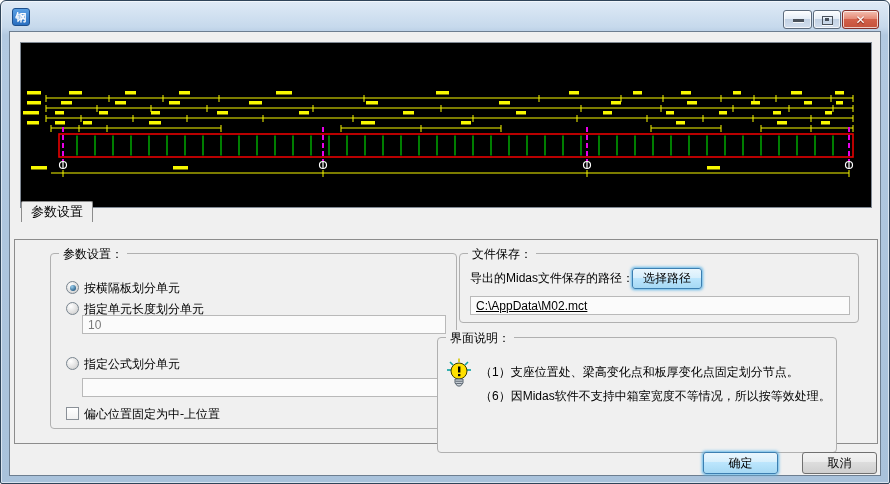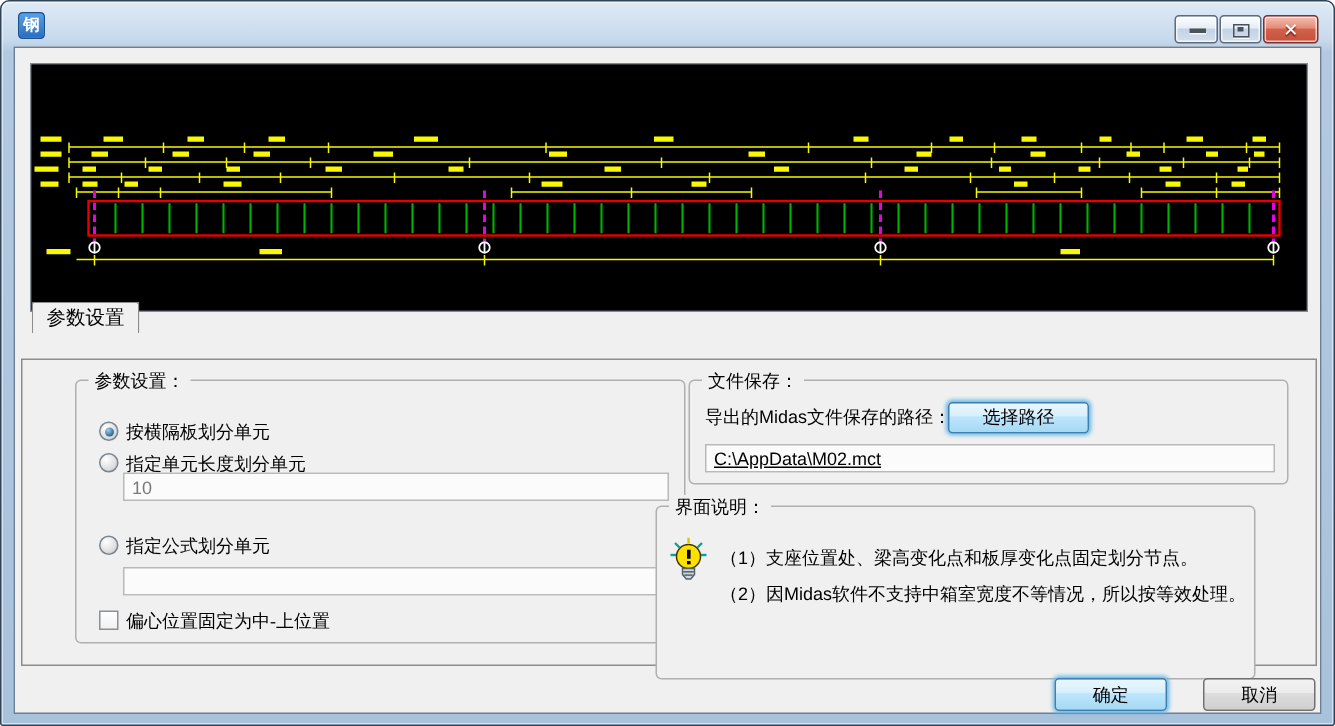--- a/index.html
+++ b/index.html
@@ -55,21 +55,21 @@
   .field { position:absolute; border:1px solid #b9b9b9; background:#fbfbfb;
     font-family:"Liberation Sans","DejaVu Sans",sans-serif; font-size:12px; color:#000;
     padding:1px 5px; }
   .field.muted { color:#7a7a7a; }
   .btn { position:absolute; font-size:12px; color:#000; text-align:center;
     border:1px solid #707070; border-radius:3px; cursor:default;
     background:linear-gradient(#f2f2f2,#ebebeb 45%,#dddddd 46%,#cfcfcf); }
   .btn-default { border:1px solid #3c7fb1;
     background:linear-gradient(#eaf6fd,#d7effc 45%,#bde6fd 46%,#a6d9f4);
     box-shadow:0 0 3px 1px #5db5e8; }
-  .btn-browse { left:172px; top:14px; width:94px; height:21px; line-height:19px; }
+  .btn-browse { left:172px; top:14px; width:70px; height:21px; line-height:19px; }
   .btn-ok     { left:702px; top:451px; width:75px; height:22px; line-height:20px; }
   .btn-cancel { left:801px; top:451px; width:75px; height:22px; line-height:20px; }
   .info-line { position:absolute; left:42px; font-size:12px; color:#000; white-space:nowrap; }
   .bulb { position:absolute; left:6px; top:20px; }
 </style>
 </head>
 <body>
 
 <div class="window">
   <div class="titlebar">
@@ -297,18 +297,18 @@
         <line x1="15" y1="0.5" x2="15" y2="4" stroke="#d8c800"></line>
       </g>
       <circle cx="15" cy="13" r="8" fill="#ffe000" stroke="#3a3a00" stroke-width="1"></circle>
       <rect x="14" y="8.5" width="2.4" height="6" fill="#000"></rect>
       <rect x="14" y="16" width="2.4" height="2.2" fill="#000"></rect>
       <path d="M11 21 h8 v4 l-2.5 3 h-3 l-2.5-3 z" fill="#cfd6dd" stroke="#55606b" stroke-width="1"></path>
       <line x1="11.5" y1="23.2" x2="18.5" y2="23.2" stroke="#55606b" stroke-width="1"></line>
       <line x1="12.2" y1="25.4" x2="17.8" y2="25.4" stroke="#55606b" stroke-width="1"></line>
     </svg>
     <span class="info-line" style="top:26px;">（1）支座位置处、梁高变化点和板厚变化点固定划分节点。</span>
-    <span class="info-line" style="top:50px;">（2）因Midas软件不支持中箱室宽度不等情况，所以按等效处理。</span>
+    <span class="info-line" style="top:50px;">（6）因Midas软件不支持中箱室宽度不等情况，所以按等效处理。</span>
   </div>
 
   <div class="btn btn-default btn-ok">确定</div>
   <div class="btn btn-cancel">取消</div>
 </div>
 
 </body></html>

